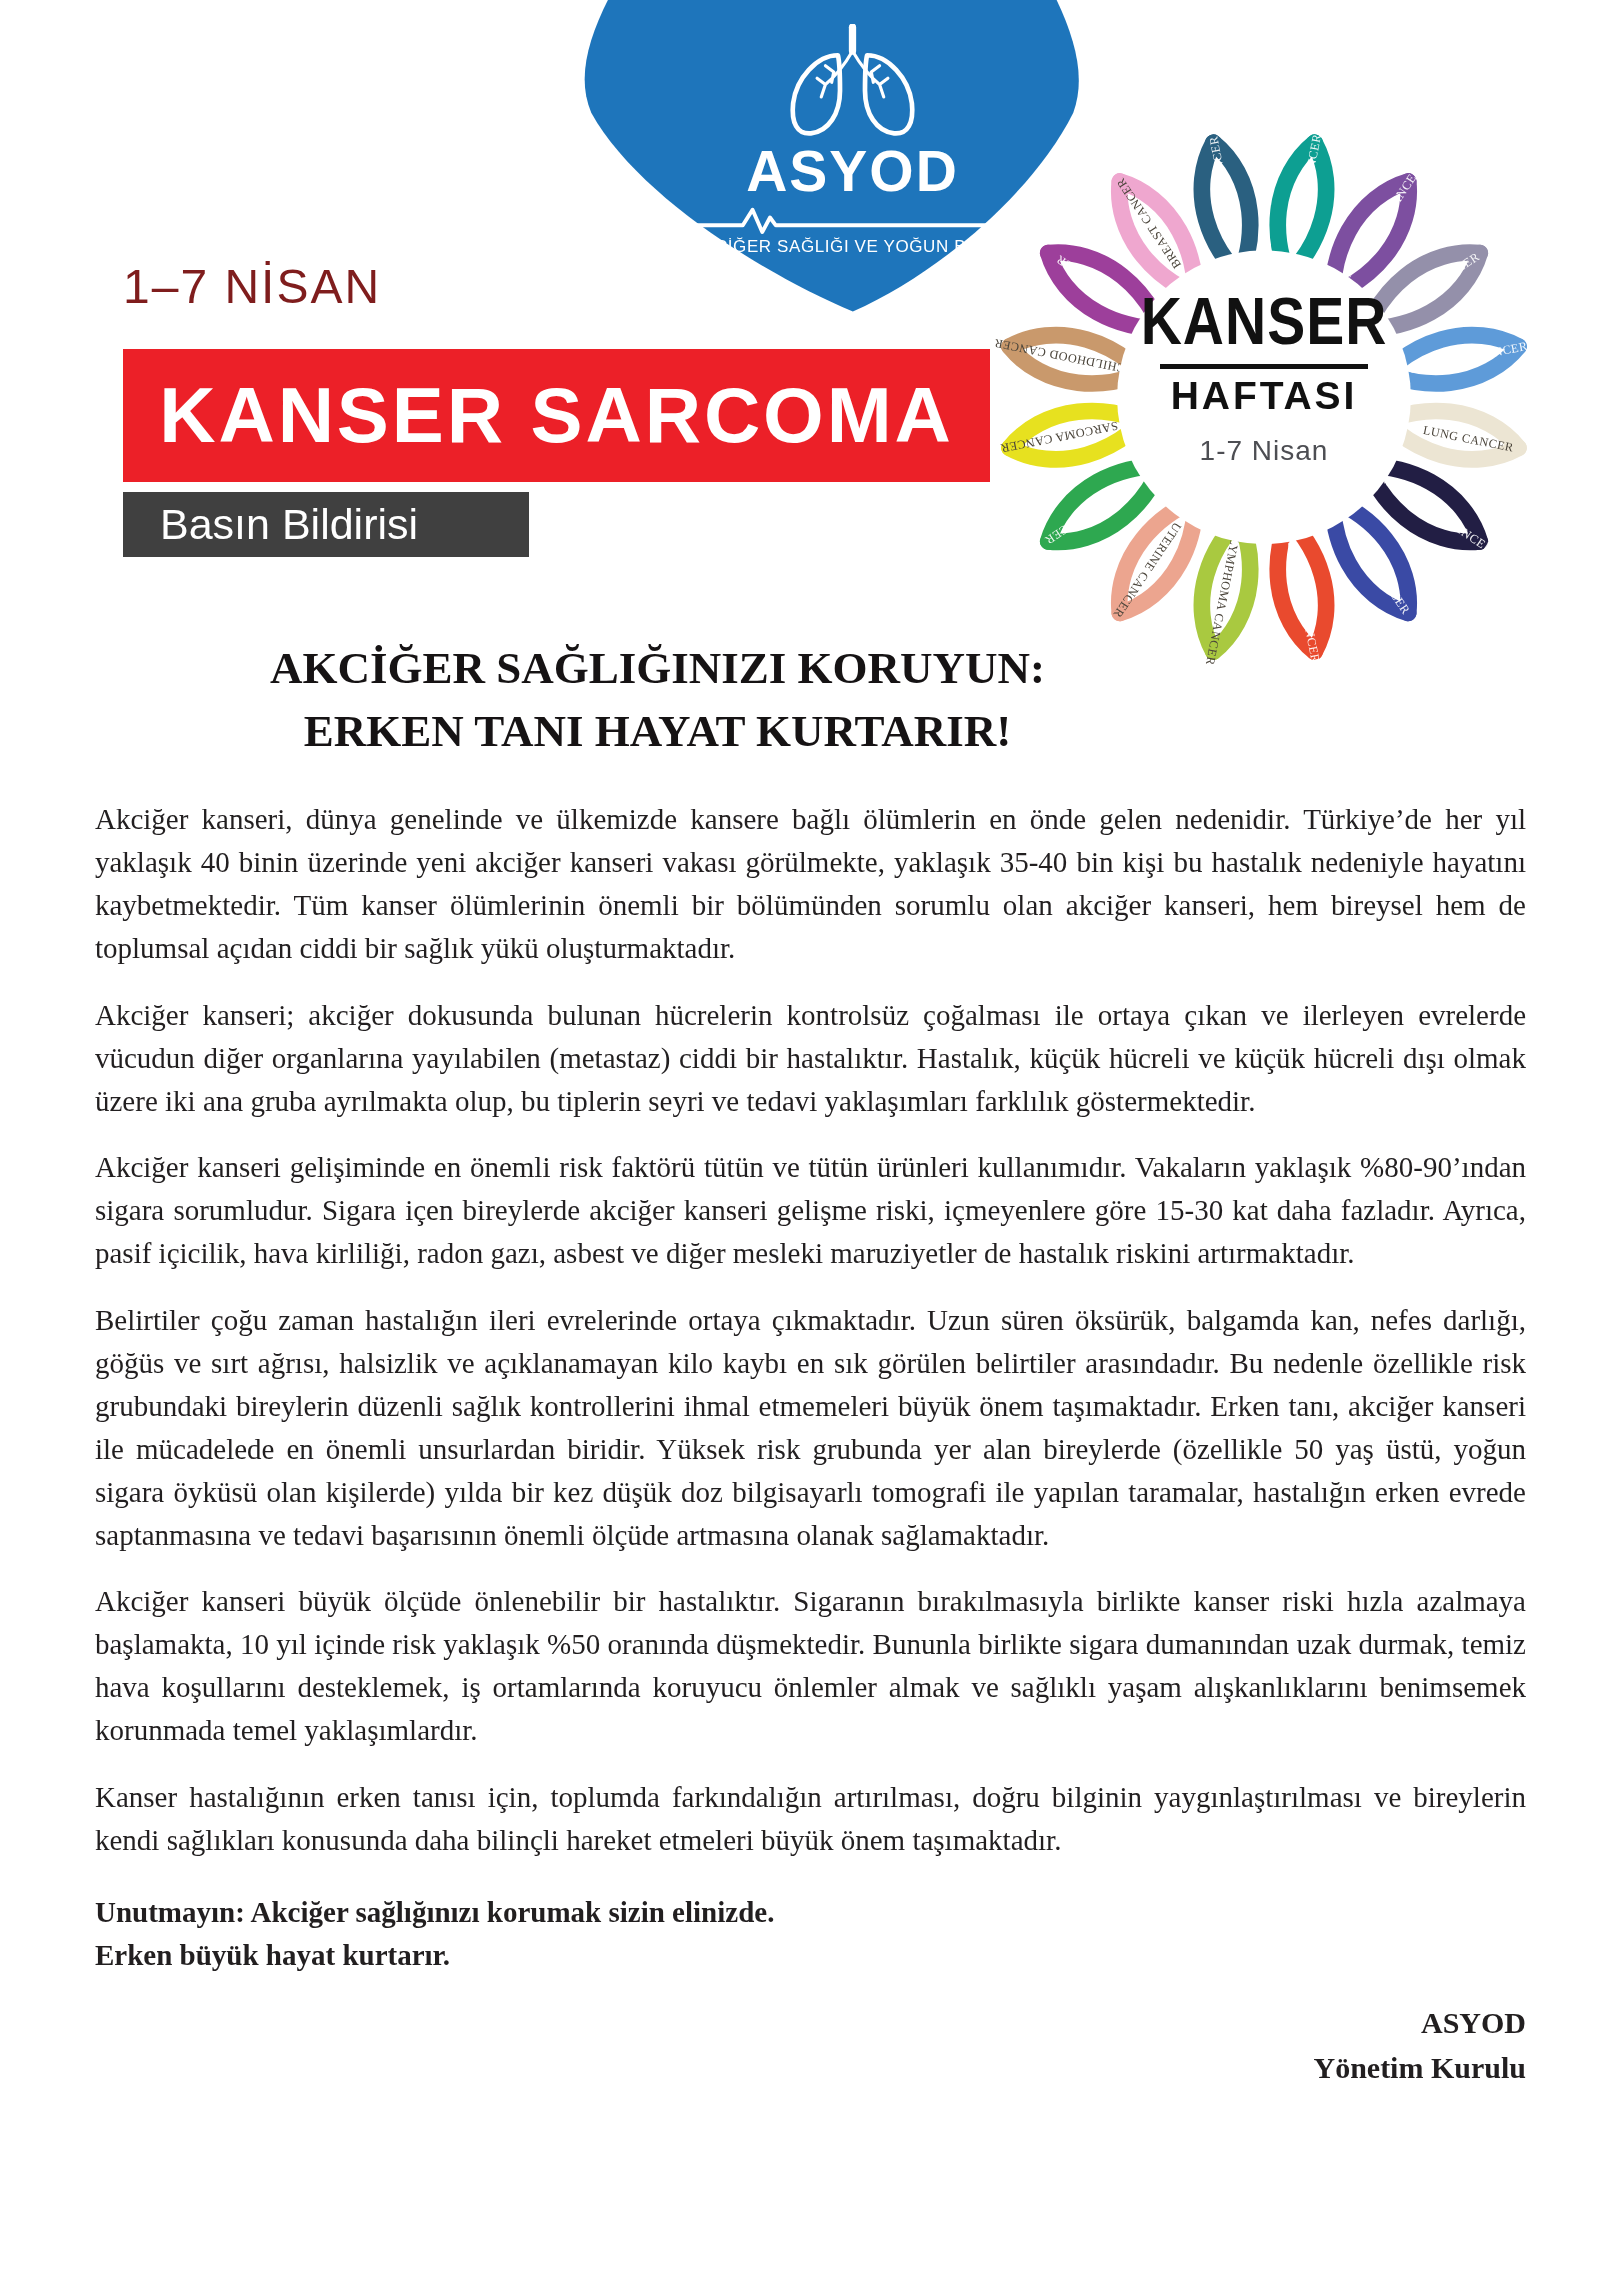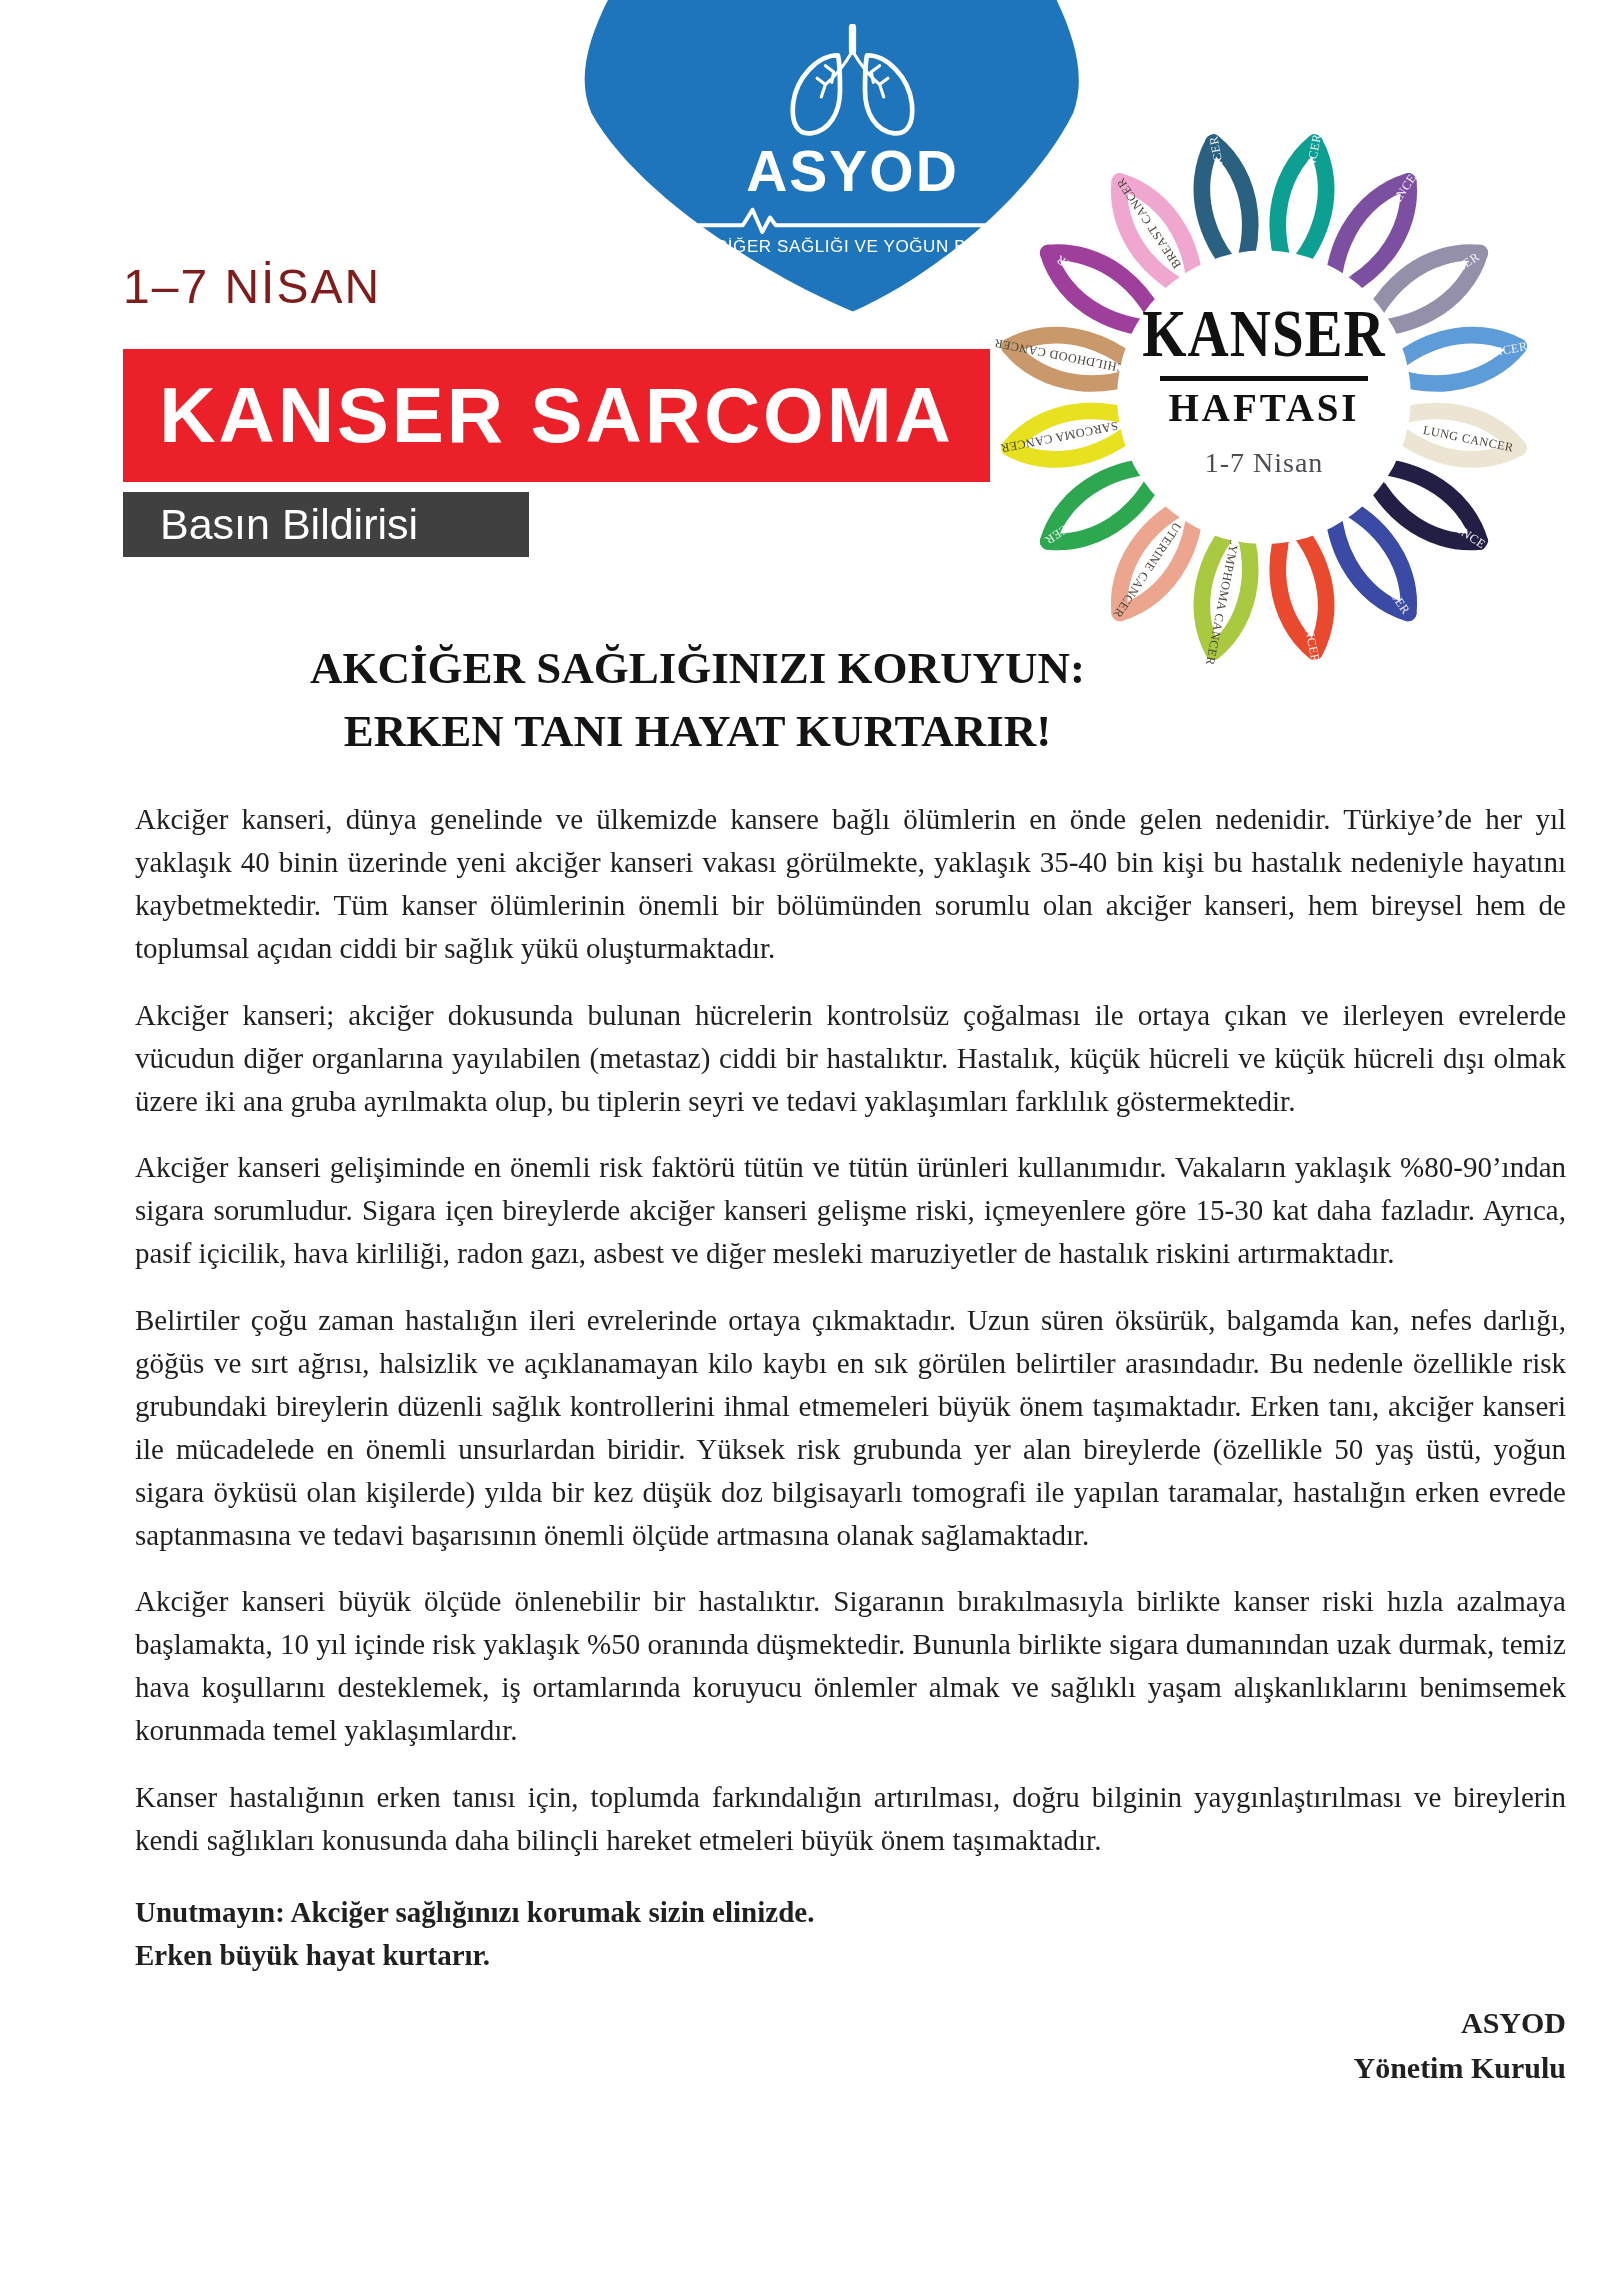--- a/index.html
+++ b/index.html
@@ -21,29 +21,29 @@
   .banner-red{position:absolute;left:123px;top:349px;width:867px;height:133px;z-index:3;
          display:flex;align-items:center;justify-content:center;
          font-family:"Liberation Sans",sans-serif;font-weight:700;font-size:78px;
          letter-spacing:2.9px;color:#ffffff;}
   .banner-black{position:absolute;left:123px;top:492px;width:406px;height:65px;z-index:3;
          display:flex;align-items:center;justify-content:flex-start;padding-left:37px;box-sizing:border-box;
          font-family:"Liberation Sans",sans-serif;font-weight:400;font-size:43px;color:#ffffff;}
 
   
   .wreath{position:absolute;left:980px;top:71px;width:568px;height:627px;z-index:2;}
-  .wreath-center{position:absolute;left:1117px;top:304px;width:294px;z-index:4;text-align:center;
-         font-family:Liberation Serif, serif;color:#111111;}
+  .wreath-center{position:absolute;left:1117px;top:292px;width:294px;z-index:4;text-align:center;
+         font-family:Liberation Sans, sans-serif;color:#111111;}
   .wc-title{font-size:57px;font-weight:800;line-height:1.05;transform:scaleY(1.18);letter-spacing:1px;}
   .wc-rule{width:208px;height:4.9px;background:#111111;margin:11.8px auto 7.8px;}
   .wc-sub{font-size:39px;font-weight:800;letter-spacing:2.9px;line-height:1.05;}
   .wc-date{font-size:28px;font-weight:500;color:#4d4e53;margin-top:17.6px;letter-spacing:1px;}
 
   
-  .article{position:absolute;left:95px;top:637px;width:1431px;z-index:3;margin-left:40px;}
+  .article{position:absolute;left:95px;top:637px;width:1431px;z-index:3;}
   .headline{width:1125px;text-align:center;font-weight:700;font-size:45px;line-height:63px;
             color:#161314;margin:0 0 35px 0;}
   .article p{margin:0 0 23.5px 0;font-size:29px;line-height:43px;text-align:justify;color:#221f20;}
   .article p.closing{font-weight:700;text-align:left;margin:0;}
   .article p.closing.first{margin-top:29px;}
   .signature{margin-top:23.5px;text-align:right;font-weight:700;font-size:30px;line-height:45px;color:#221f20;}
 </style>
 </head>
 <body>
 

